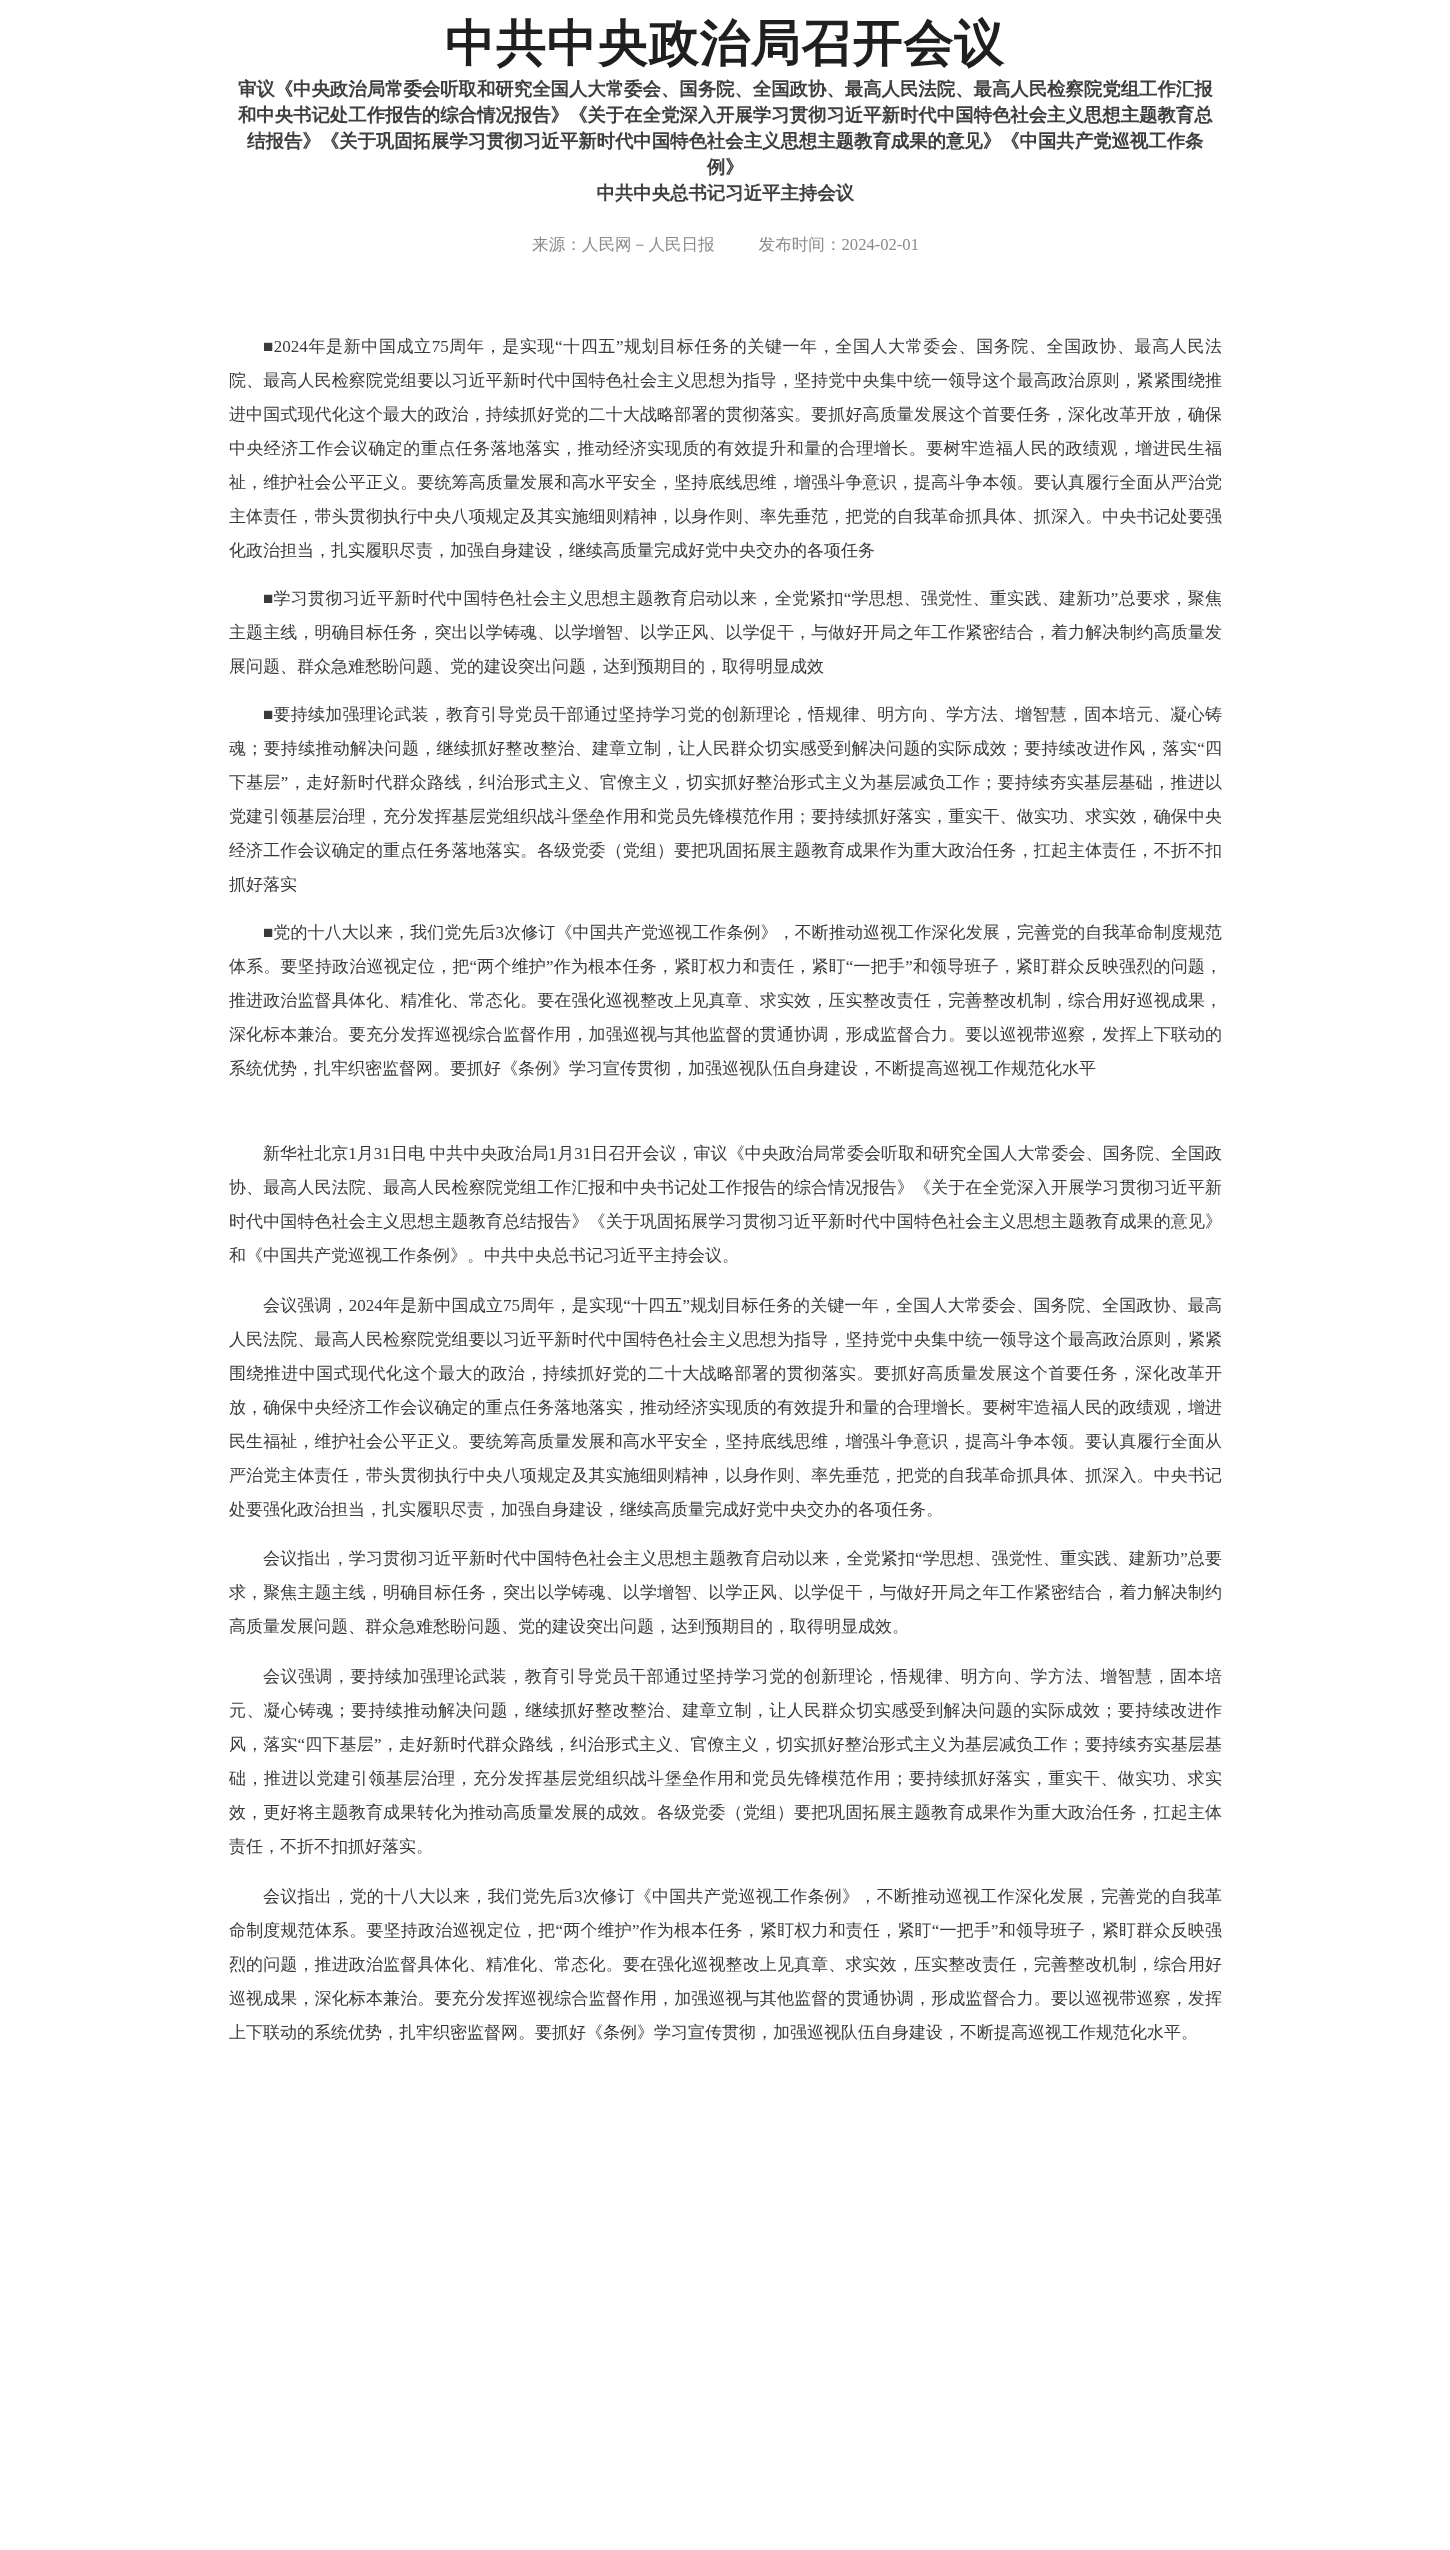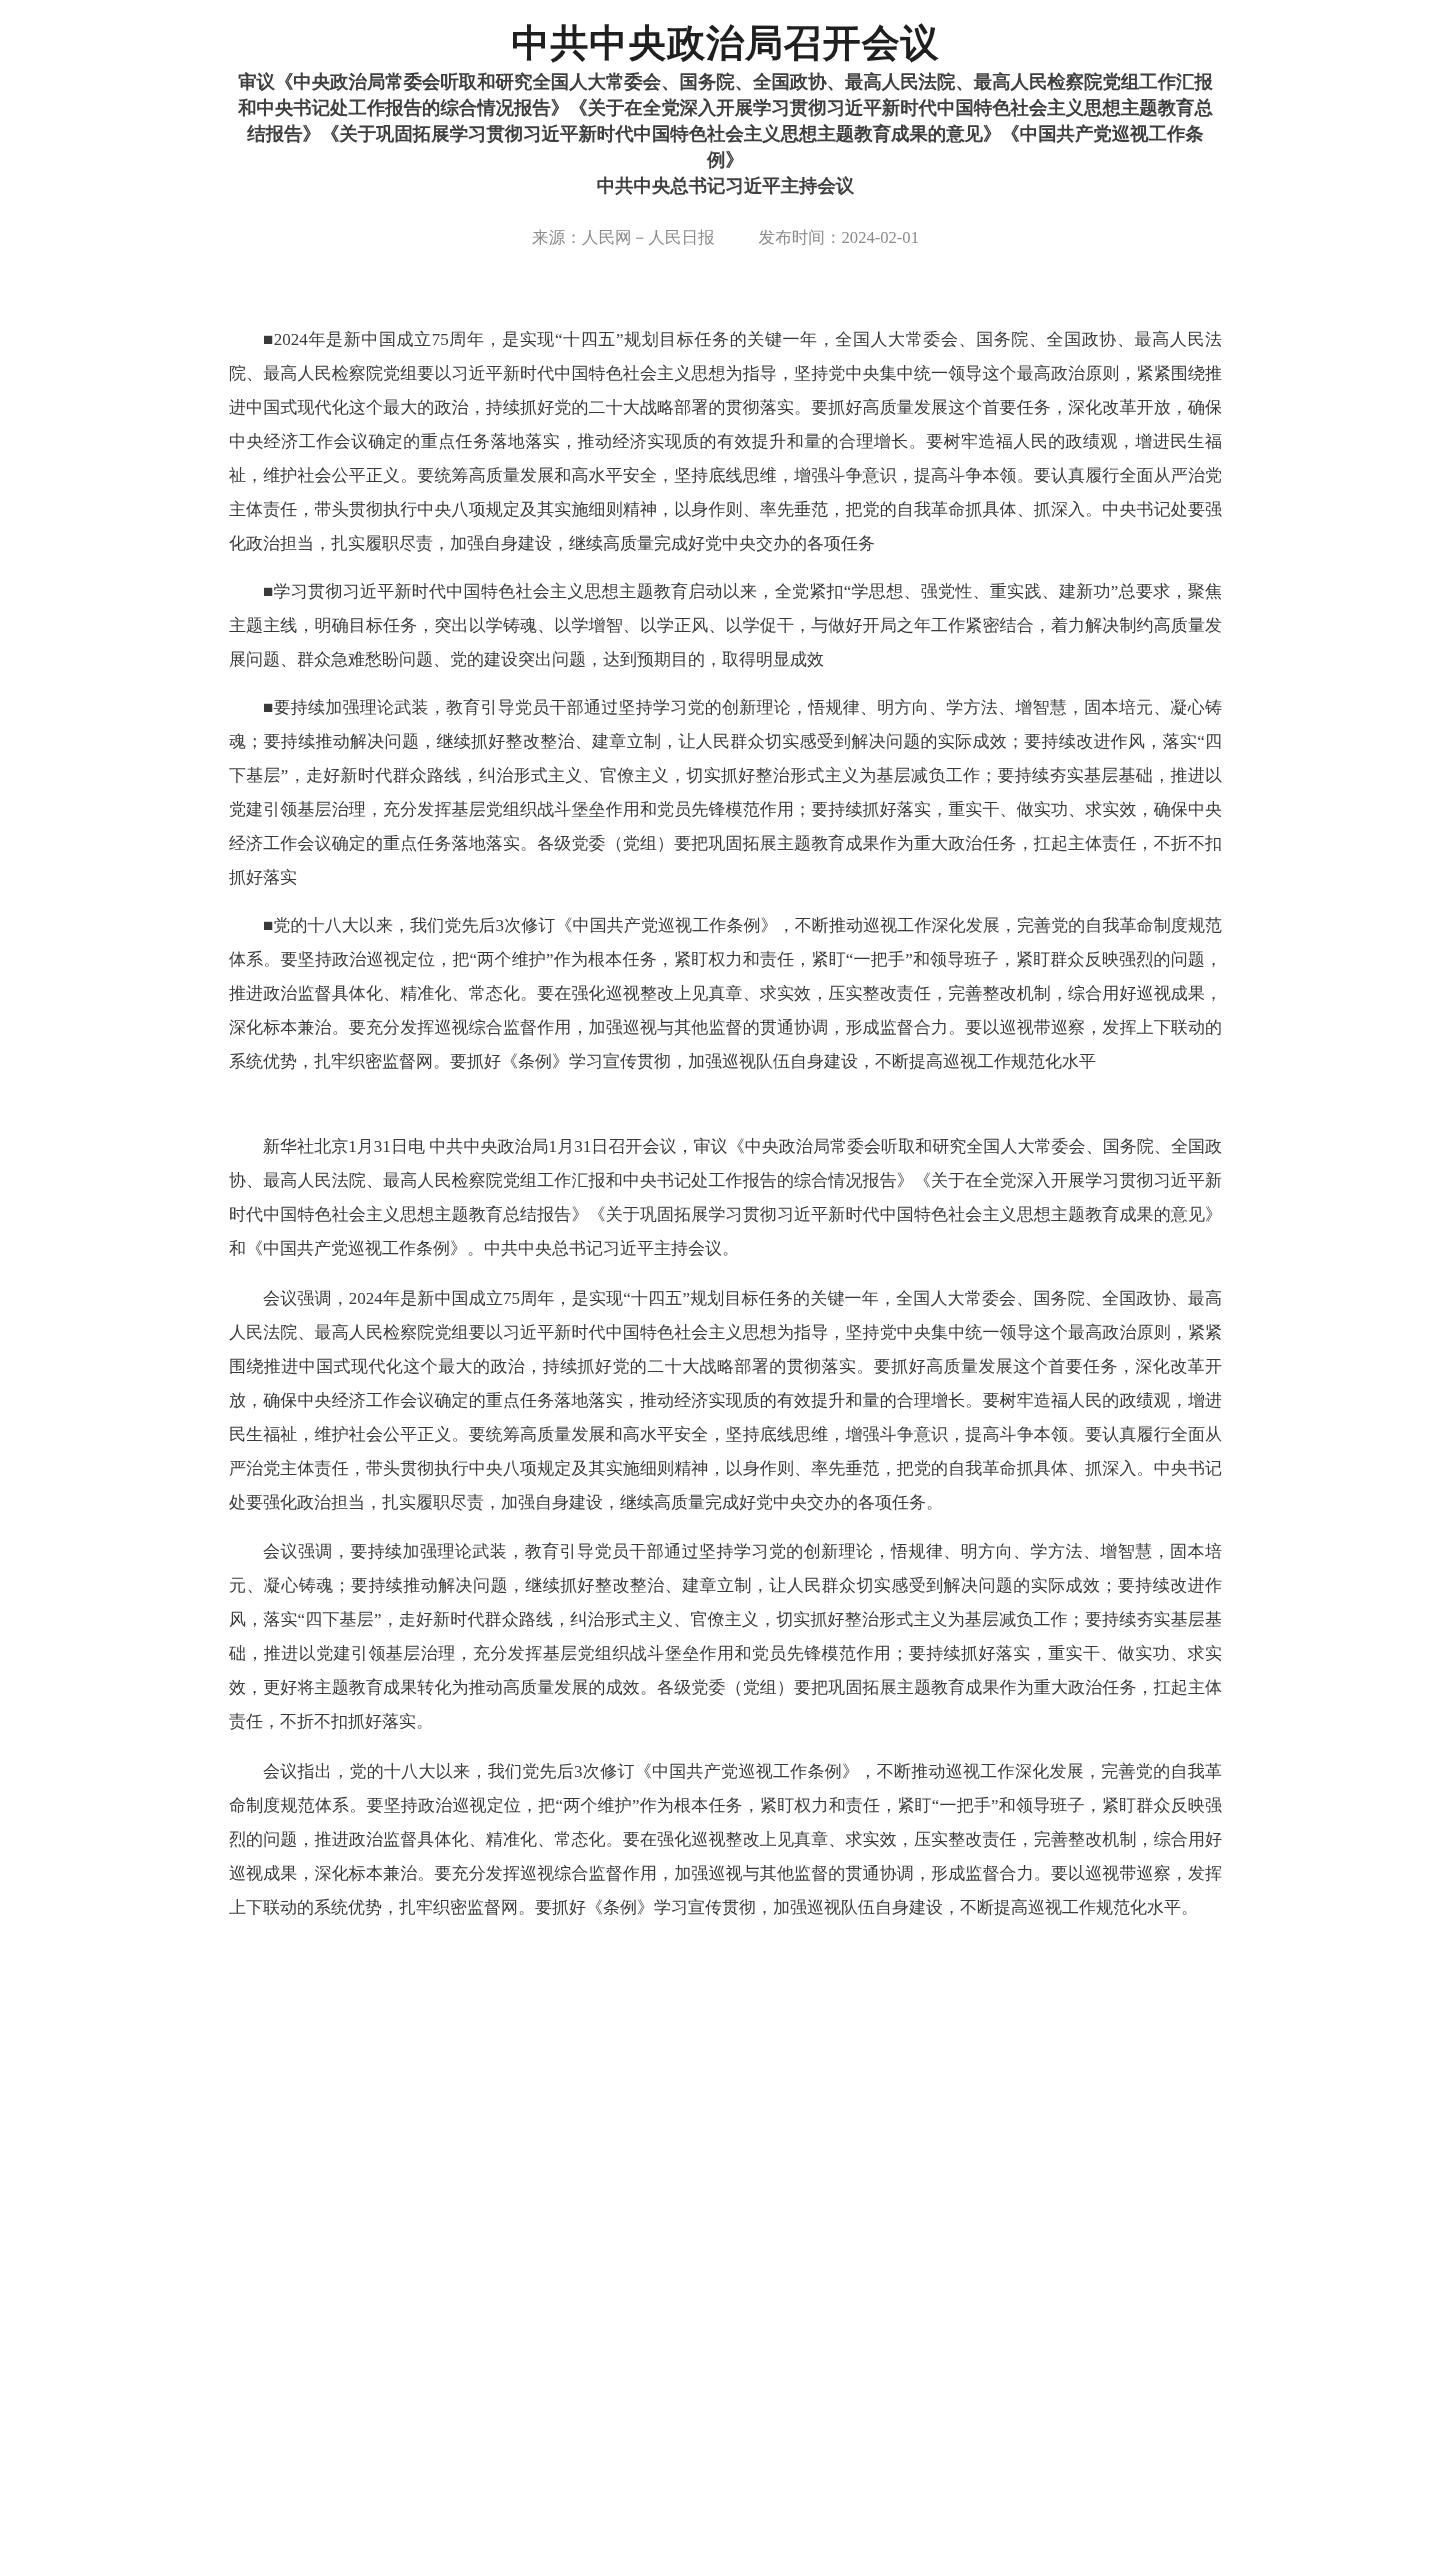--- a/index.html
+++ b/index.html
@@ -15,25 +15,25 @@
     -webkit-font-smoothing: antialiased;
   }
   .page {
     width: 993px;
     margin: 0 auto;
     padding: 21px 0 8.7px 0;
   }
   .title {
     font-family: "Liberation Sans", "DejaVu Sans", sans-serif;
     font-weight: 700;
-    font-size: 38px;
+    font-size: 50px;
     line-height: 45px;
     color: #1f1f1f;
     text-align: center;
-    margin: 0 0 3px 0;
+    margin: 0 0 10px 0;
     letter-spacing: 0.9px;
   }
   .subtitle-block {
     font-family: Liberation Sans, sans-serif;
     font-weight: 700;
     font-size: 18.4px;
     line-height: 26px;
     color: #3f3f3f;
     text-align: center;
   }
@@ -89,19 +89,20 @@
   <div class="summary-section">
     <p class="para">■2024年是新中国成立75周年，是实现“十四五”规划目标任务的关键一年，全国人大常委会、国务院、全国政协、最高人民法院、最高人民检察院党组要以习近平新时代中国特色社会主义思想为指导，坚持党中央集中统一领导这个最高政治原则，紧紧围绕推进中国式现代化这个最大的政治，持续抓好党的二十大战略部署的贯彻落实。要抓好高质量发展这个首要任务，深化改革开放，确保中央经济工作会议确定的重点任务落地落实，推动经济实现质的有效提升和量的合理增长。要树牢造福人民的政绩观，增进民生福祉，维护社会公平正义。要统筹高质量发展和高水平安全，坚持底线思维，增强斗争意识，提高斗争本领。要认真履行全面从严治党主体责任，带头贯彻执行中央八项规定及其实施细则精神，以身作则、率先垂范，把党的自我革命抓具体、抓深入。中央书记处要强化政治担当，扎实履职尽责，加强自身建设，继续高质量完成好党中央交办的各项任务</p>
     <p class="para">■学习贯彻习近平新时代中国特色社会主义思想主题教育启动以来，全党紧扣“学思想、强党性、重实践、建新功”总要求，聚焦主题主线，明确目标任务，突出以学铸魂、以学增智、以学正风、以学促干，与做好开局之年工作紧密结合，着力解决制约高质量发展问题、群众急难愁盼问题、党的建设突出问题，达到预期目的，取得明显成效</p>
     <p class="para">■要持续加强理论武装，教育引导党员干部通过坚持学习党的创新理论，悟规律、明方向、学方法、增智慧，固本培元、凝心铸魂；要持续推动解决问题，继续抓好整改整治、建章立制，让人民群众切实感受到解决问题的实际成效；要持续改进作风，落实“四下基层”，走好新时代群众路线，纠治形式主义、官僚主义，切实抓好整治形式主义为基层减负工作；要持续夯实基层基础，推进以党建引领基层治理，充分发挥基层党组织战斗堡垒作用和党员先锋模范作用；要持续抓好落实，重实干、做实功、求实效，确保中央经济工作会议确定的重点任务落地落实。各级党委（党组）要把巩固拓展主题教育成果作为重大政治任务，扛起主体责任，不折不扣抓好落实</p>
     <p class="para">■党的十八大以来，我们党先后3次修订《中国共产党巡视工作条例》，不断推动巡视工作深化发展，完善党的自我革命制度规范体系。要坚持政治巡视定位，把“两个维护”作为根本任务，紧盯权力和责任，紧盯“一把手”和领导班子，紧盯群众反映强烈的问题，推进政治监督具体化、精准化、常态化。要在强化巡视整改上见真章、求实效，压实整改责任，完善整改机制，综合用好巡视成果，深化标本兼治。要充分发挥巡视综合监督作用，加强巡视与其他监督的贯通协调，形成监督合力。要以巡视带巡察，发挥上下联动的系统优势，扎牢织密监督网。要抓好《条例》学习宣传贯彻，加强巡视队伍自身建设，不断提高巡视工作规范化水平</p>
   </div>
 
   <div class="article-body">
     <p class="para">新华社北京1月31日电 中共中央政治局1月31日召开会议，审议《中央政治局常委会听取和研究全国人大常委会、国务院、全国政协、最高人民法院、最高人民检察院党组工作汇报和中央书记处工作报告的综合情况报告》《关于在全党深入开展学习贯彻习近平新时代中国特色社会主义思想主题教育总结报告》《关于巩固拓展学习贯彻习近平新时代中国特色社会主义思想主题教育成果的意见》和《中国共产党巡视工作条例》。中共中央总书记习近平主持会议。</p>
     <p class="para">会议强调，2024年是新中国成立75周年，是实现“十四五”规划目标任务的关键一年，全国人大常委会、国务院、全国政协、最高人民法院、最高人民检察院党组要以习近平新时代中国特色社会主义思想为指导，坚持党中央集中统一领导这个最高政治原则，紧紧围绕推进中国式现代化这个最大的政治，持续抓好党的二十大战略部署的贯彻落实。要抓好高质量发展这个首要任务，深化改革开放，确保中央经济工作会议确定的重点任务落地落实，推动经济实现质的有效提升和量的合理增长。要树牢造福人民的政绩观，增进民生福祉，维护社会公平正义。要统筹高质量发展和高水平安全，坚持底线思维，增强斗争意识，提高斗争本领。要认真履行全面从严治党主体责任，带头贯彻执行中央八项规定及其实施细则精神，以身作则、率先垂范，把党的自我革命抓具体、抓深入。中央书记处要强化政治担当，扎实履职尽责，加强自身建设，继续高质量完成好党中央交办的各项任务。</p>
+    <p class="para">会议指出，学习贯彻习近平新时代中国特色社会主义思想主题教育启动以来，全党紧扣“学思想、强党性、重实践、建新功”总要求，聚焦主题主线，明确目标任务，突出以学铸魂、以学增智、以学正风、以学促干，与做好开局之年工作紧密结合，着力解决制约高质量发展问题、群众急难愁盼问题、党的建设突出问题，达到预期目的，取得明显成效。</p>
     <p class="para">会议强调，要持续加强理论武装，教育引导党员干部通过坚持学习党的创新理论，悟规律、明方向、学方法、增智慧，固本培元、凝心铸魂；要持续推动解决问题，继续抓好整改整治、建章立制，让人民群众切实感受到解决问题的实际成效；要持续改进作风，落实“四下基层”，走好新时代群众路线，纠治形式主义、官僚主义，切实抓好整治形式主义为基层减负工作；要持续夯实基层基础，推进以党建引领基层治理，充分发挥基层党组织战斗堡垒作用和党员先锋模范作用；要持续抓好落实，重实干、做实功、求实效，更好将主题教育成果转化为推动高质量发展的成效。各级党委（党组）要把巩固拓展主题教育成果作为重大政治任务，扛起主体责任，不折不扣抓好落实。</p>
     <p class="para">会议指出，党的十八大以来，我们党先后3次修订《中国共产党巡视工作条例》，不断推动巡视工作深化发展，完善党的自我革命制度规范体系。要坚持政治巡视定位，把“两个维护”作为根本任务，紧盯权力和责任，紧盯“一把手”和领导班子，紧盯群众反映强烈的问题，推进政治监督具体化、精准化、常态化。要在强化巡视整改上见真章、求实效，压实整改责任，完善整改机制，综合用好巡视成果，深化标本兼治。要充分发挥巡视综合监督作用，加强巡视与其他监督的贯通协调，形成监督合力。要以巡视带巡察，发挥上下联动的系统优势，扎牢织密监督网。要抓好《条例》学习宣传贯彻，加强巡视队伍自身建设，不断提高巡视工作规范化水平。</p>
 
   </div>
 
 </div>
 
 
 </body></html>

